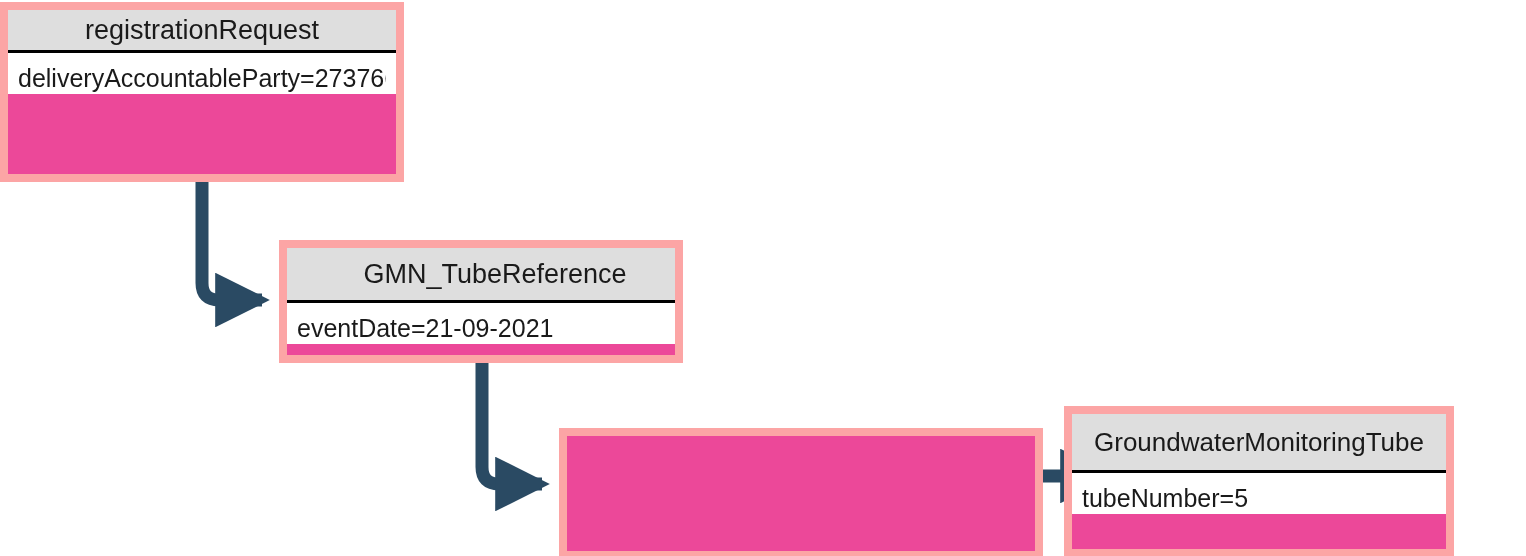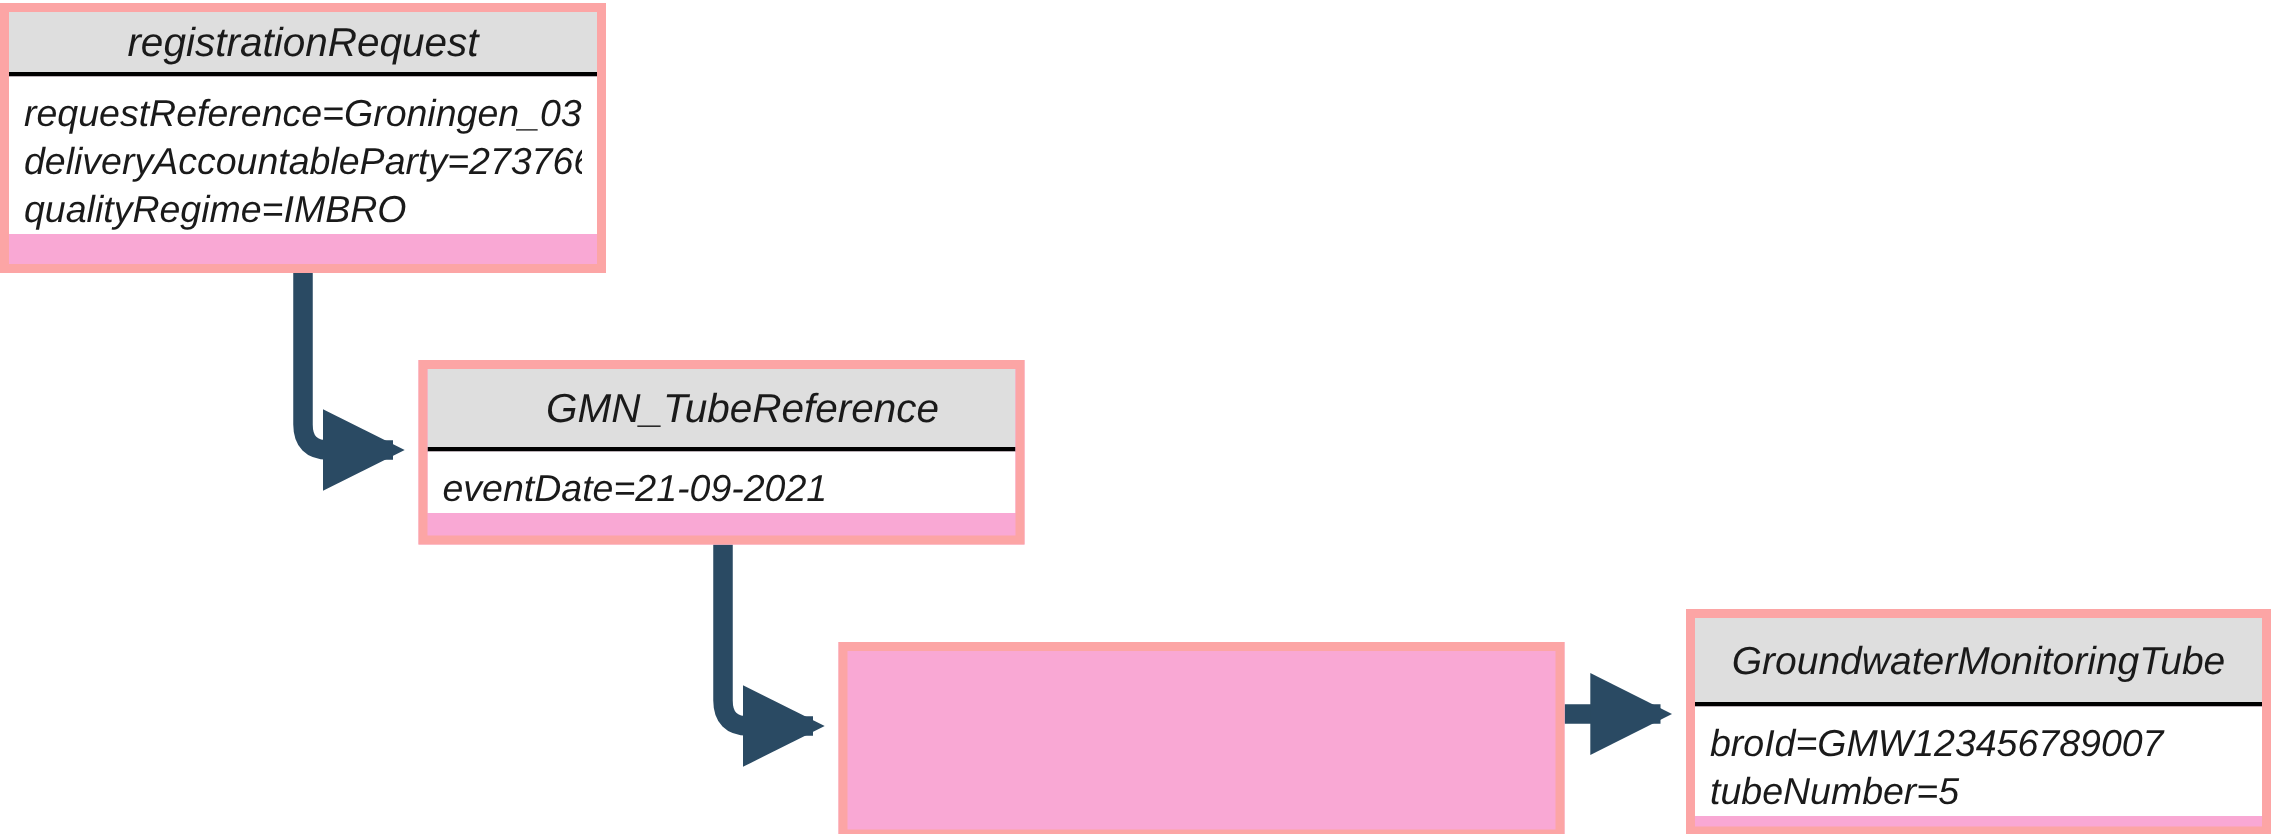--- a/index.html
+++ b/index.html
@@ -24,25 +24,24 @@
     top: 0;
     width: 1526px;
     height: 556px;
     z-index: 1;
   }
 
   
   .uml-box {
     position: absolute;
     box-sizing: border-box;
-    border: 6px solid #fca5a5;
-    background: #f9a8d4;
+    border: 8px solid #fca5a5;
+    background: #ec4899;
     z-index: 2;
     overflow: hidden;
-    font-style: italic;
   }
   .uml-header {
     box-sizing: border-box;
     background: #dedede;
     border-bottom: 3px solid #000000;
     text-align: center;
     color: #1a1a1a;
     font-size: 27px;
     line-height: 1.0;
     white-space: nowrap;
@@ -68,21 +67,21 @@
   
   #box-registration-request { left: 0px;    top: 2px;   width: 404px; height: 180px; }
   #box-registration-request .uml-header { height: 43px; }
 
   #box-gmn-tube-reference   { left: 279px;  top: 240px; width: 404px; height: 123px; }
   #box-gmn-tube-reference .uml-header { height: 55px; padding-left: 28px; }
 
   #box-measuring-point      { left: 559px;  top: 428px; width: 484px; height: 131px; }
   #box-measuring-point .uml-header { height: 51px; }
 
-  #box-groundwater-tube     { left: 1124px; top: 406px; width: 390px; height: 151px; }
+  #box-groundwater-tube     { left: 1064px; top: 406px; width: 390px; height: 151px; }
   #box-groundwater-tube .uml-header { height: 59px; }
   #box-groundwater-tube .uml-header .hdr-text { font-size: 26px; }
 </style>
 </head>
 <body>
 
 <div id="canvas">
 
   <svg id="connectors" viewBox="0 0 1526 556" width="1526" height="556" xmlns="http://www.w3.org/2000/svg">
     <defs>
@@ -96,41 +95,38 @@
     <path d="M 482 363 L 482 467 Q 482 484 499 484 L 542 484" fill="none" stroke="#2a4a63" stroke-width="13" stroke-linecap="butt" marker-end="url(#arrowhead)"></path>
 
     <path d="M 1043 476 L 1107 476" fill="none" stroke="#2a4a63" stroke-width="13" stroke-linecap="butt" marker-end="url(#arrowhead)"></path>
   </svg>
 
   <div class="uml-box" id="box-registration-request">
     <div class="uml-header">
       <span class="hdr-text">registrationRequest</span>
     </div>
     <div class="uml-body">
-      <div class="attr-line">requestReference=Groningen_03</div>
       <div class="attr-line">deliveryAccountableParty=27376655</div>
-      <div class="attr-line">qualityRegime=IMBRO</div>
     </div>
   </div>
 
   <div class="uml-box" id="box-gmn-tube-reference">
     <div class="uml-header">
       <span class="hdr-text">GMN_TubeReference</span>
     </div>
     <div class="uml-body">
       <div class="attr-line">eventDate=21-09-2021</div>
     </div>
   </div>
 
   <div class="uml-box" id="box-measuring-point">
   </div>
 
   <div class="uml-box" id="box-groundwater-tube">
     <div class="uml-header">
       <span class="hdr-text">GroundwaterMonitoringTube</span>
     </div>
     <div class="uml-body">
-      <div class="attr-line">broId=GMW123456789007</div>
       <div class="attr-line">tubeNumber=5</div>
     </div>
   </div>
 
 </div>
 
 </body></html>

